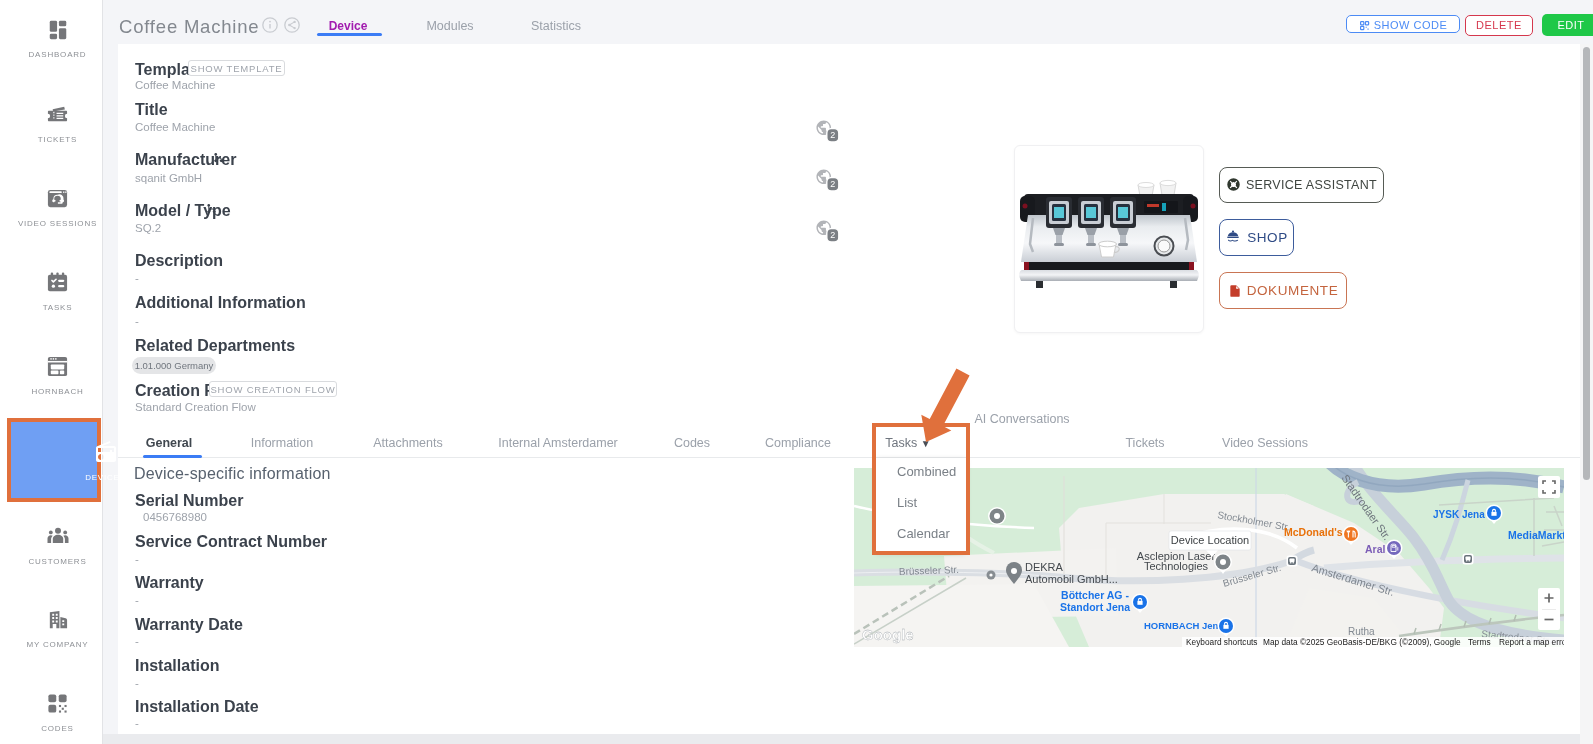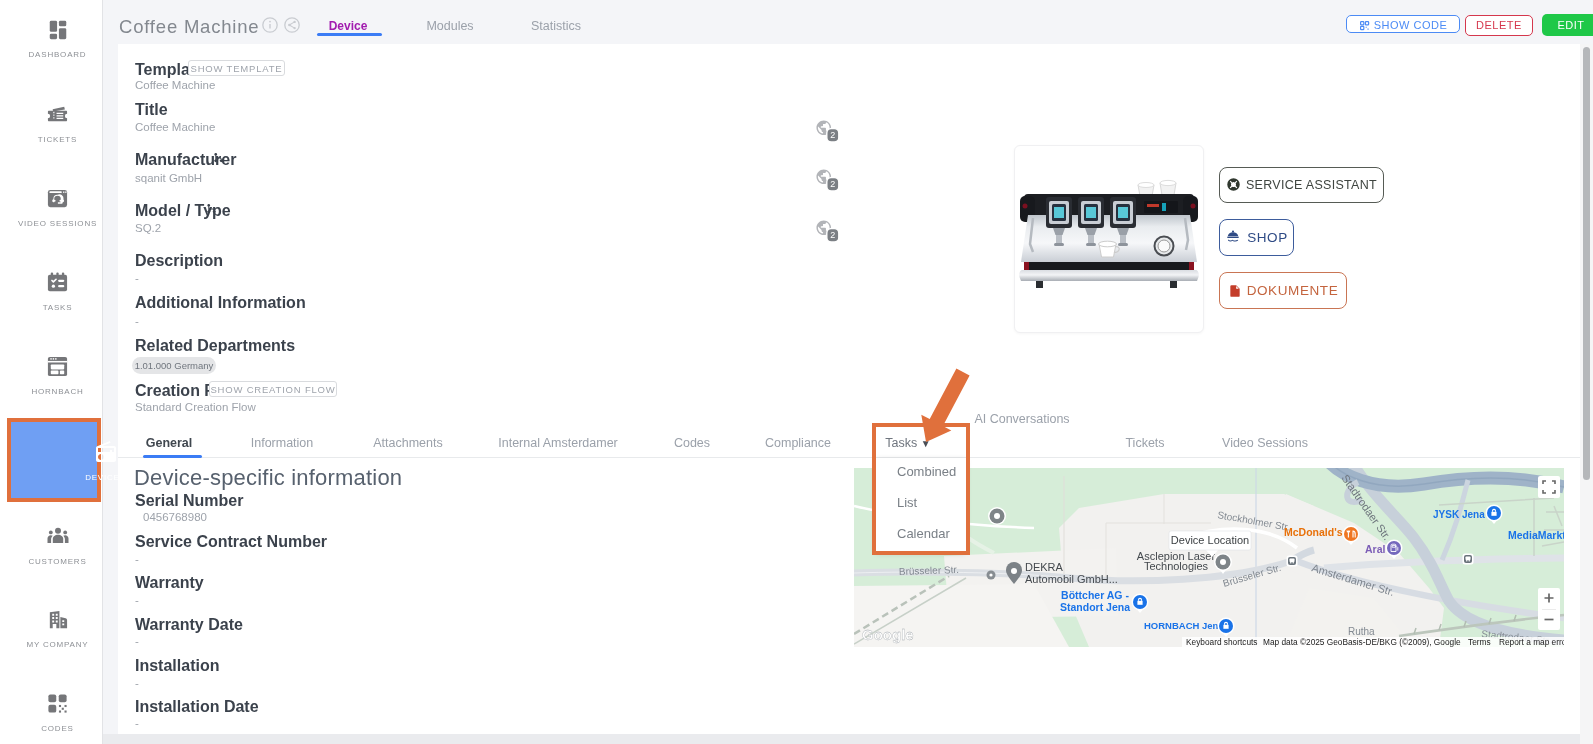--- a/index.html
+++ b/index.html
@@ -372,21 +372,21 @@
 
   <g transform="translate(684,120)">
         <rect width="22" height="42" rx="2" fill="#fff"></rect>
         <path d="M11 5.5 v9 M6.5 10 h9" stroke="#666" stroke-width="1.7"></path>
         <rect x="4" y="21" width="14" height="0.8" fill="#e6e6e6"></rect>
         <path d="M6.5 31.5 h9" stroke="#666" stroke-width="1.7"></path>
       </g>
 </svg>
 </div>
 
-<div class="abs" style="left:134px; top:465px; font-size:22px; color:#57616e; letter-spacing:0.2px;">Device-specific information</div>
+<div class="abs" style="left:134px; top:465px; font-size:16px; color:#57616e; letter-spacing:0.2px;">Device-specific information</div>
 <div class="lbl" style="left:135px; top:492px;">Serial Number</div>
 <div class="val" style="left:135px; top:511px;margin-left:8px;">0456768980</div>
 <div class="lbl" style="left:135px; top:533px;">Service Contract Number</div>
 <div class="val" style="left:135px; top:553px;">-</div>
 <div class="lbl" style="left:135px; top:574px;">Warranty</div>
 <div class="val" style="left:135px; top:594px;">-</div>
 <div class="lbl" style="left:135px; top:616px;">Warranty Date</div>
 <div class="val" style="left:135px; top:635px;">-</div>
 <div class="lbl" style="left:135px; top:657px;">Installation</div>
 <div class="val" style="left:135px; top:677px;">-</div>

